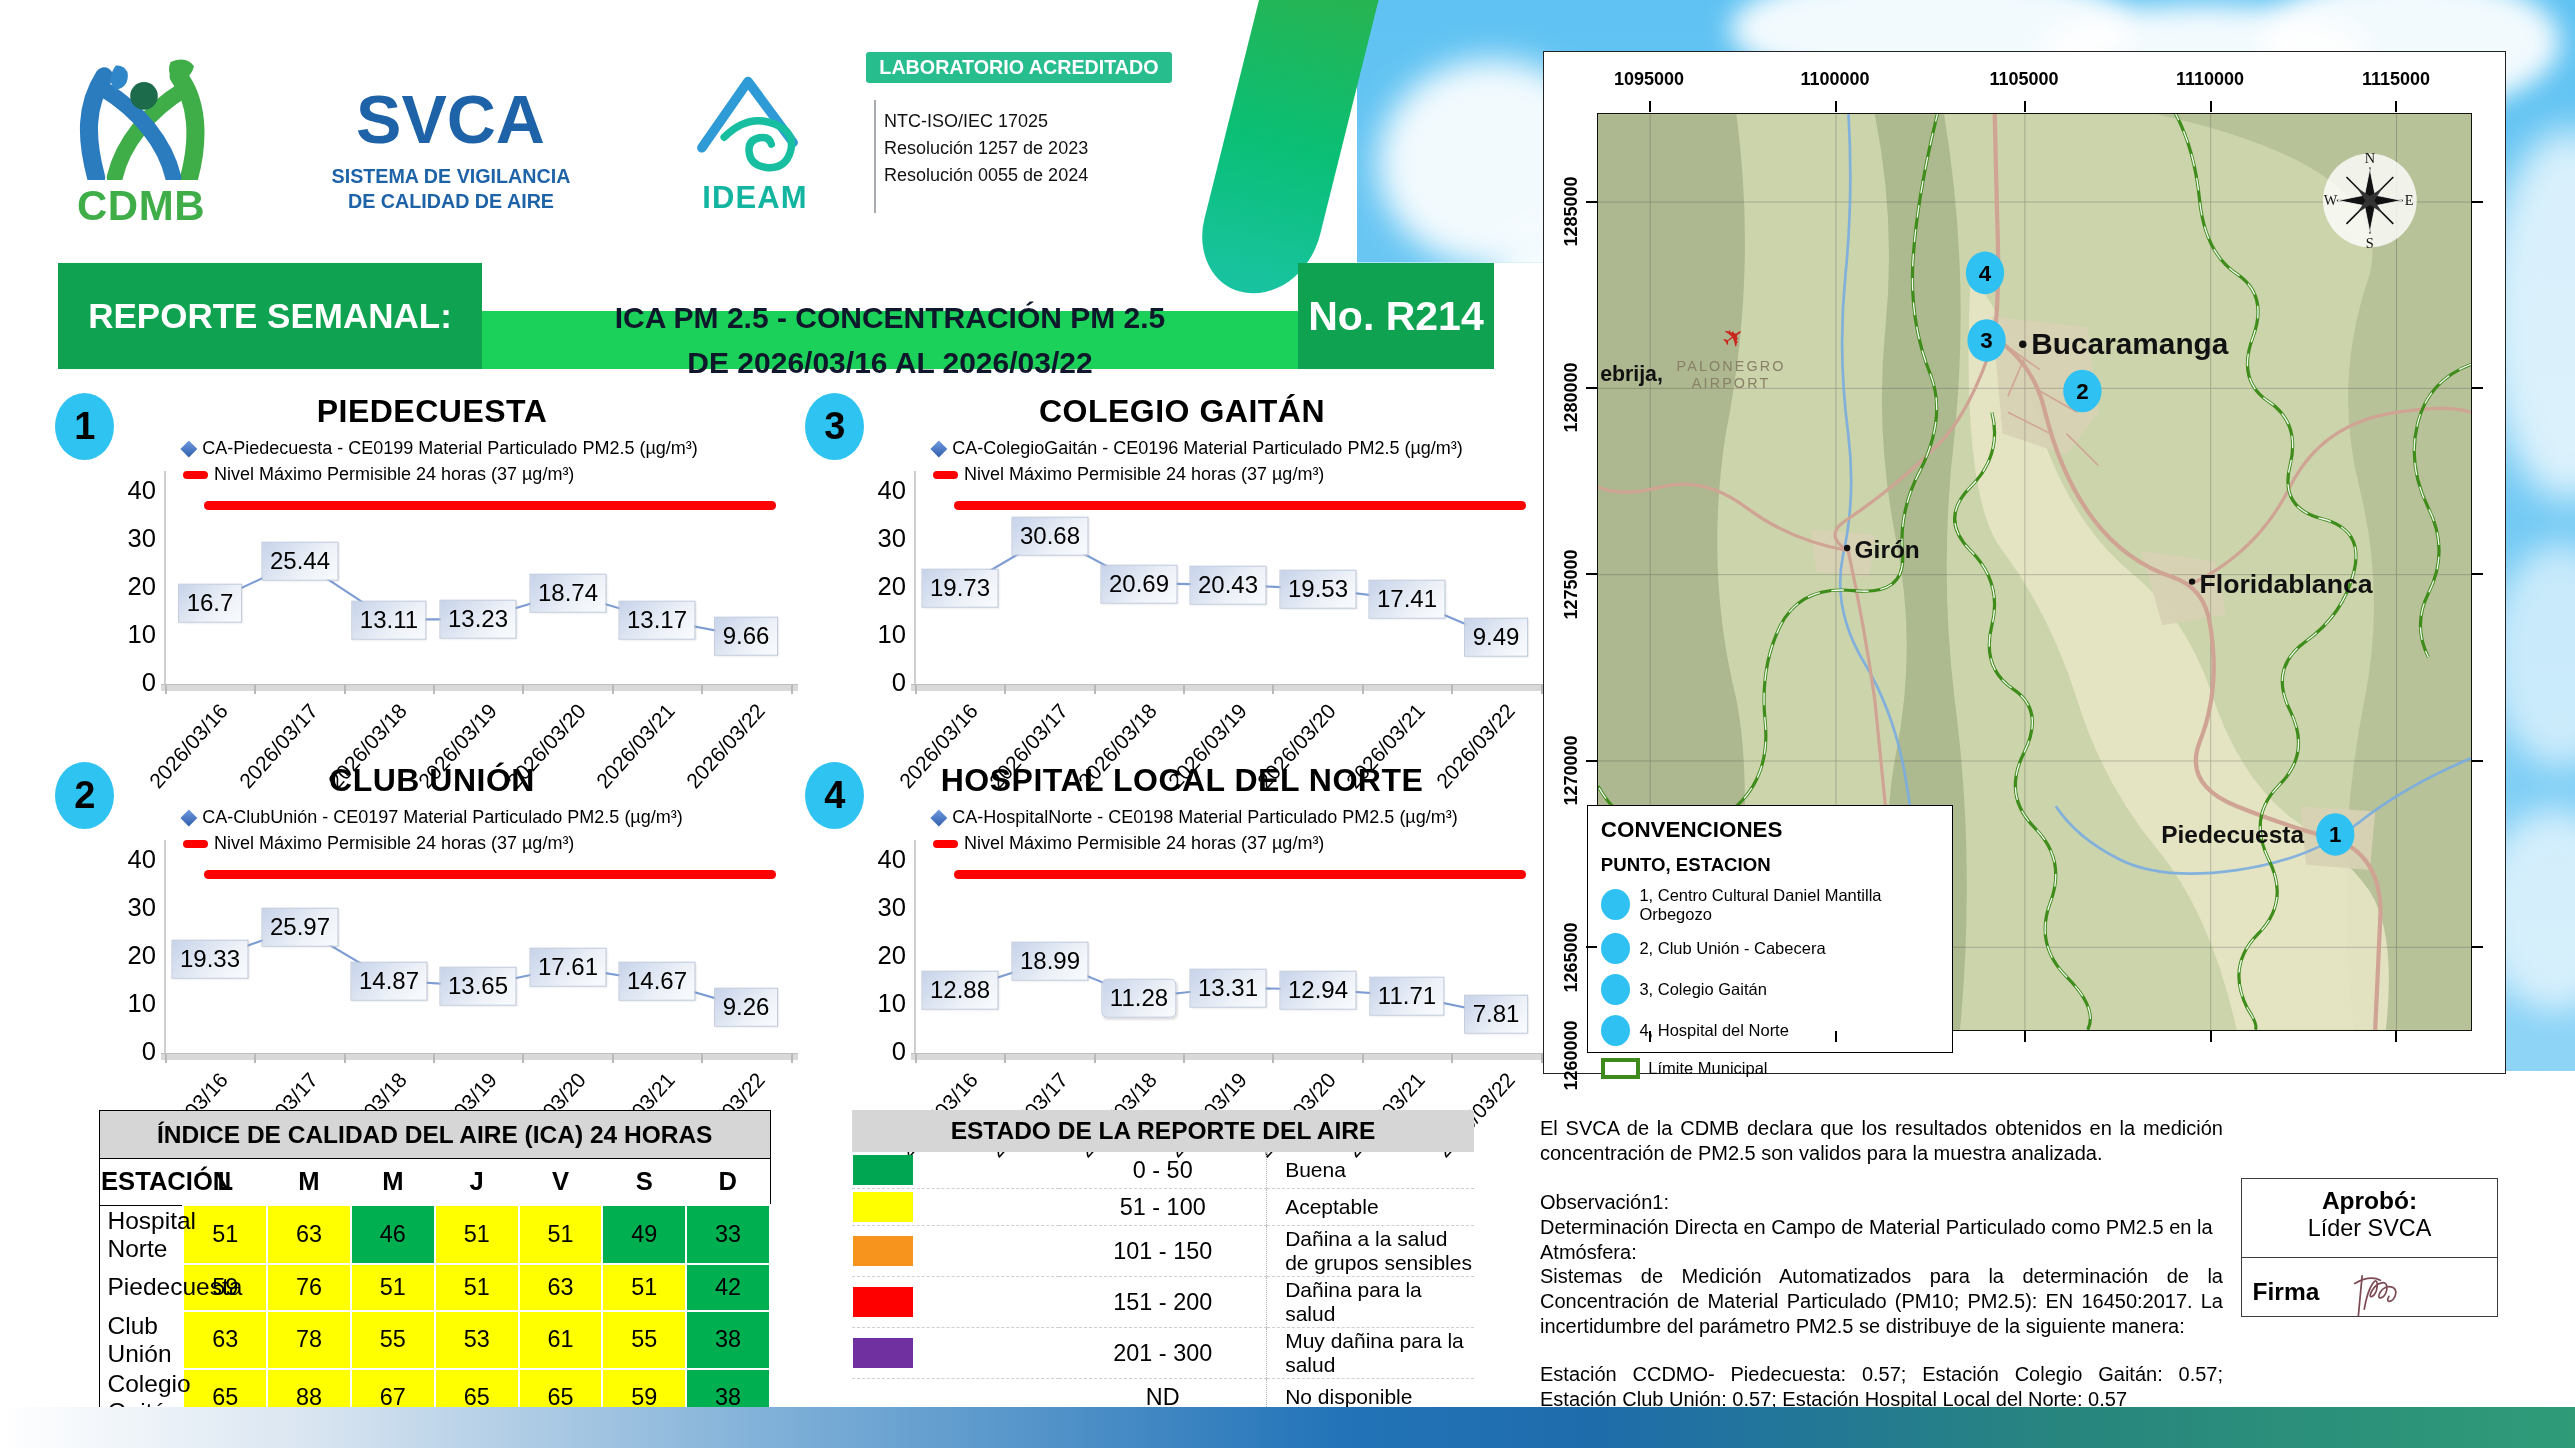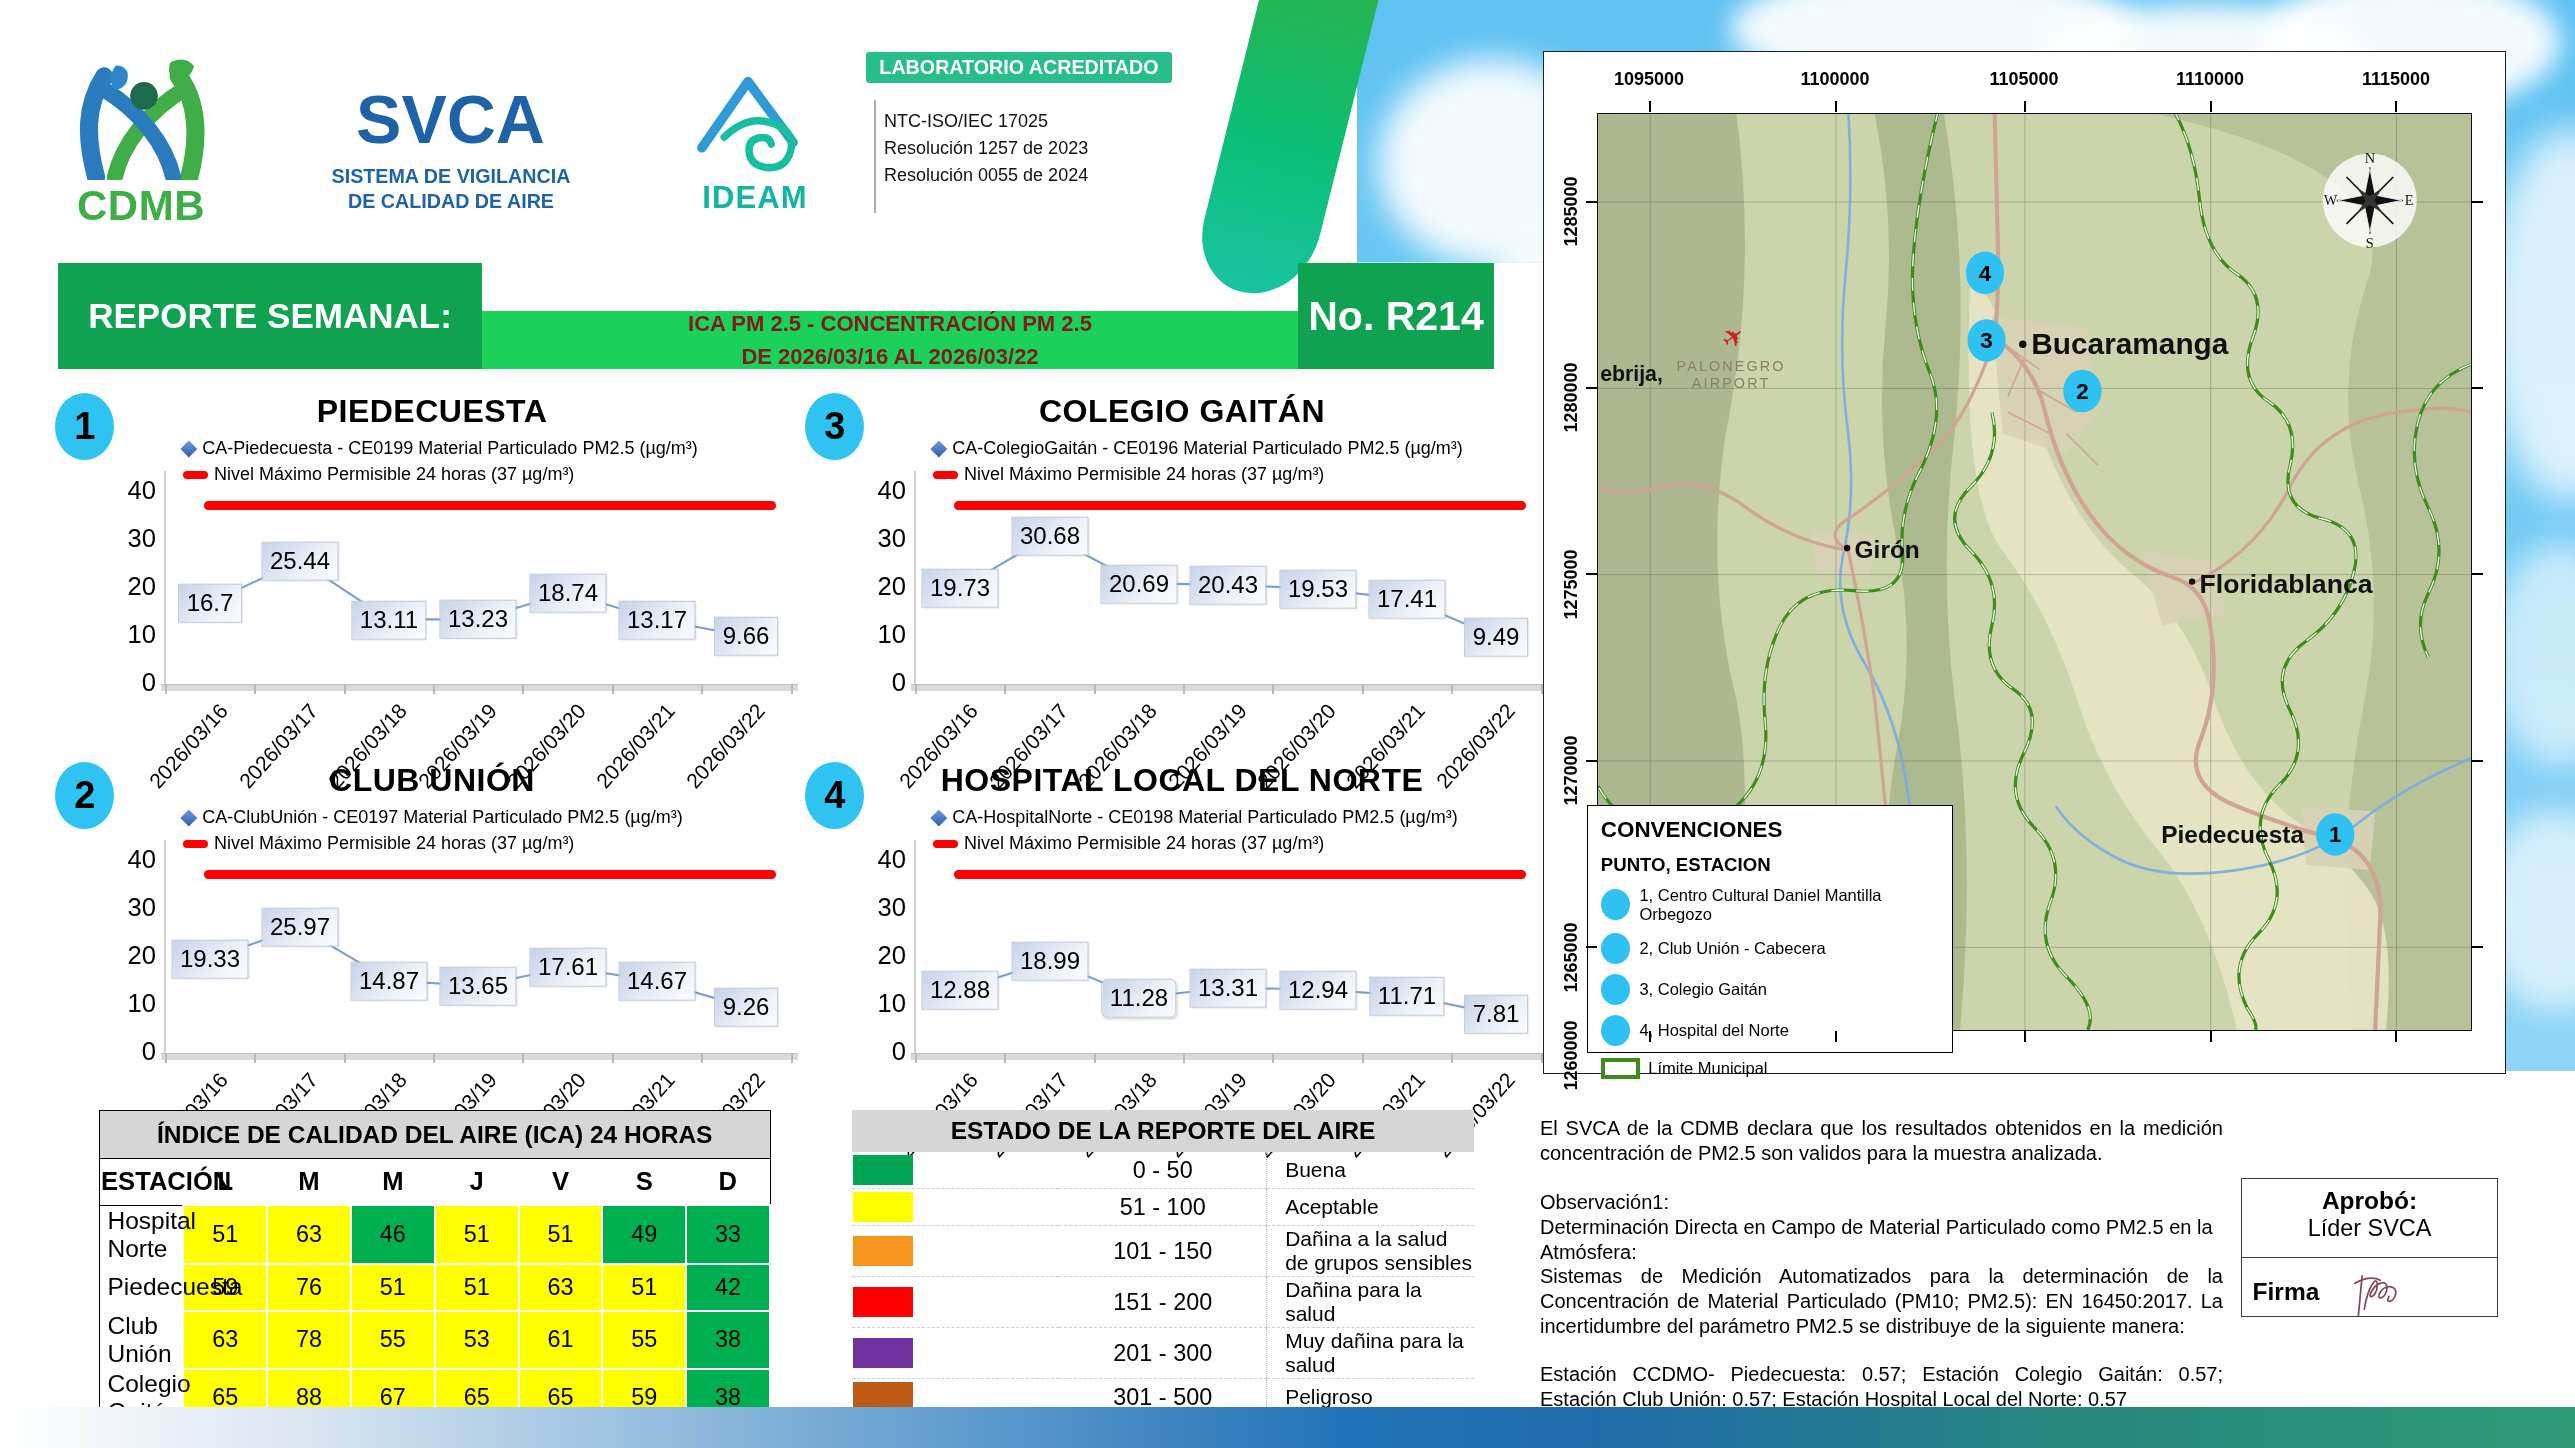--- a/index.html
+++ b/index.html
@@ -22,21 +22,21 @@
   #svca-sub{left:288px;top:164px;width:326px;text-align:center;font-size:19.7px;font-weight:bold;color:#1e63a8;line-height:1.25;}
   #ideam-text{left:675px;top:180px;width:160px;text-align:center;font-size:31px;font-weight:bold;color:#13b5a0;letter-spacing:1.1px;}
   #accred-badge{left:866px;top:52px;width:306px;height:31px;background:#27bd8c;color:#fff;
       font-size:19.7px;font-weight:bold;display:flex;align-items:center;justify-content:center;border-radius:3.2px;}
   #vline{left:874px;top:100px;width:1.6px;height:113px;background:#a9adb2;}
   #iso-lines{left:884px;top:108px;font-size:18px;line-height:1.5;color:#111;}
   
   #banner{left:58px;top:263px;width:1436px;height:106px;display:flex;z-index:5;justify-content:flex-end;}
   #banner .seg{display:flex;align-items:center;justify-content:center;}
   #banner-left{width:424px;background:#0fa351;color:#fff;font-size:35px;font-weight:bold;}
-  #banner-mid{width:816px;background:#1bd15a;color:#7f1d1d;font-size:22px;font-weight:bold;text-align:center;line-height:1.5;margin-top:48px;}
+  #banner-mid{width:816px;background:#1bd15a;color:#0f172a;font-size:30px;font-weight:bold;text-align:center;line-height:1.5;margin-top:48px;}
   #banner-right{width:196px;background:#0fa351;color:#fff;font-size:41px;font-weight:bold;}
   
   .chart-panel{position:absolute;width:740px;height:351px;}
   .chart-badge{position:absolute;left:4.3px;top:2.1px;width:59px;height:67px;border-radius:50%;
       background:#2fc3f1;display:flex;align-items:center;justify-content:center;
       font-size:38px;font-weight:bold;color:#000;}
   .chart-title{position:absolute;left:75px;top:2.1px;width:612px;text-align:center;
       font-size:32px;font-weight:bold;letter-spacing:0.5px;}
   .legend{position:absolute;left:132px;top:47px;}
   .legend-row{display:flex;align-items:center;margin-bottom:5.3px;font-size:18px;}
@@ -457,27 +457,20 @@
           <td class="dsc">Dañina para la salud</td>
         </tr>
         <tr class="sep">
           <td class="sw">
             <div style="background: rgb(112, 48, 160);"></div>
           </td>
           <td class="rng">201 - 300</td>
           <td class="dsc">Muy dañina para la salud</td>
         </tr>
         <tr class="sep">
-          <td class="sw">
-            <div style="background: rgb(190, 91, 23);"></div>
-          </td>
-          <td class="rng">301 - 500</td>
-          <td class="dsc">Peligroso</td>
-        </tr>
-        <tr class="sep">
           <td class="sw"></td>
           <td class="rng">ND</td>
           <td class="dsc">No disponible</td>
         </tr>
       </tbody>
   </table>
 
   <div class="abs" id="notes">
     <p class="just">El SVCA  de la CDMB declara que los resultados obtenidos en la medición concentración de PM2.5 son validos para la muestra  analizada.</p>
     <p style="margin-top:24.5px">Observación1:</p>

